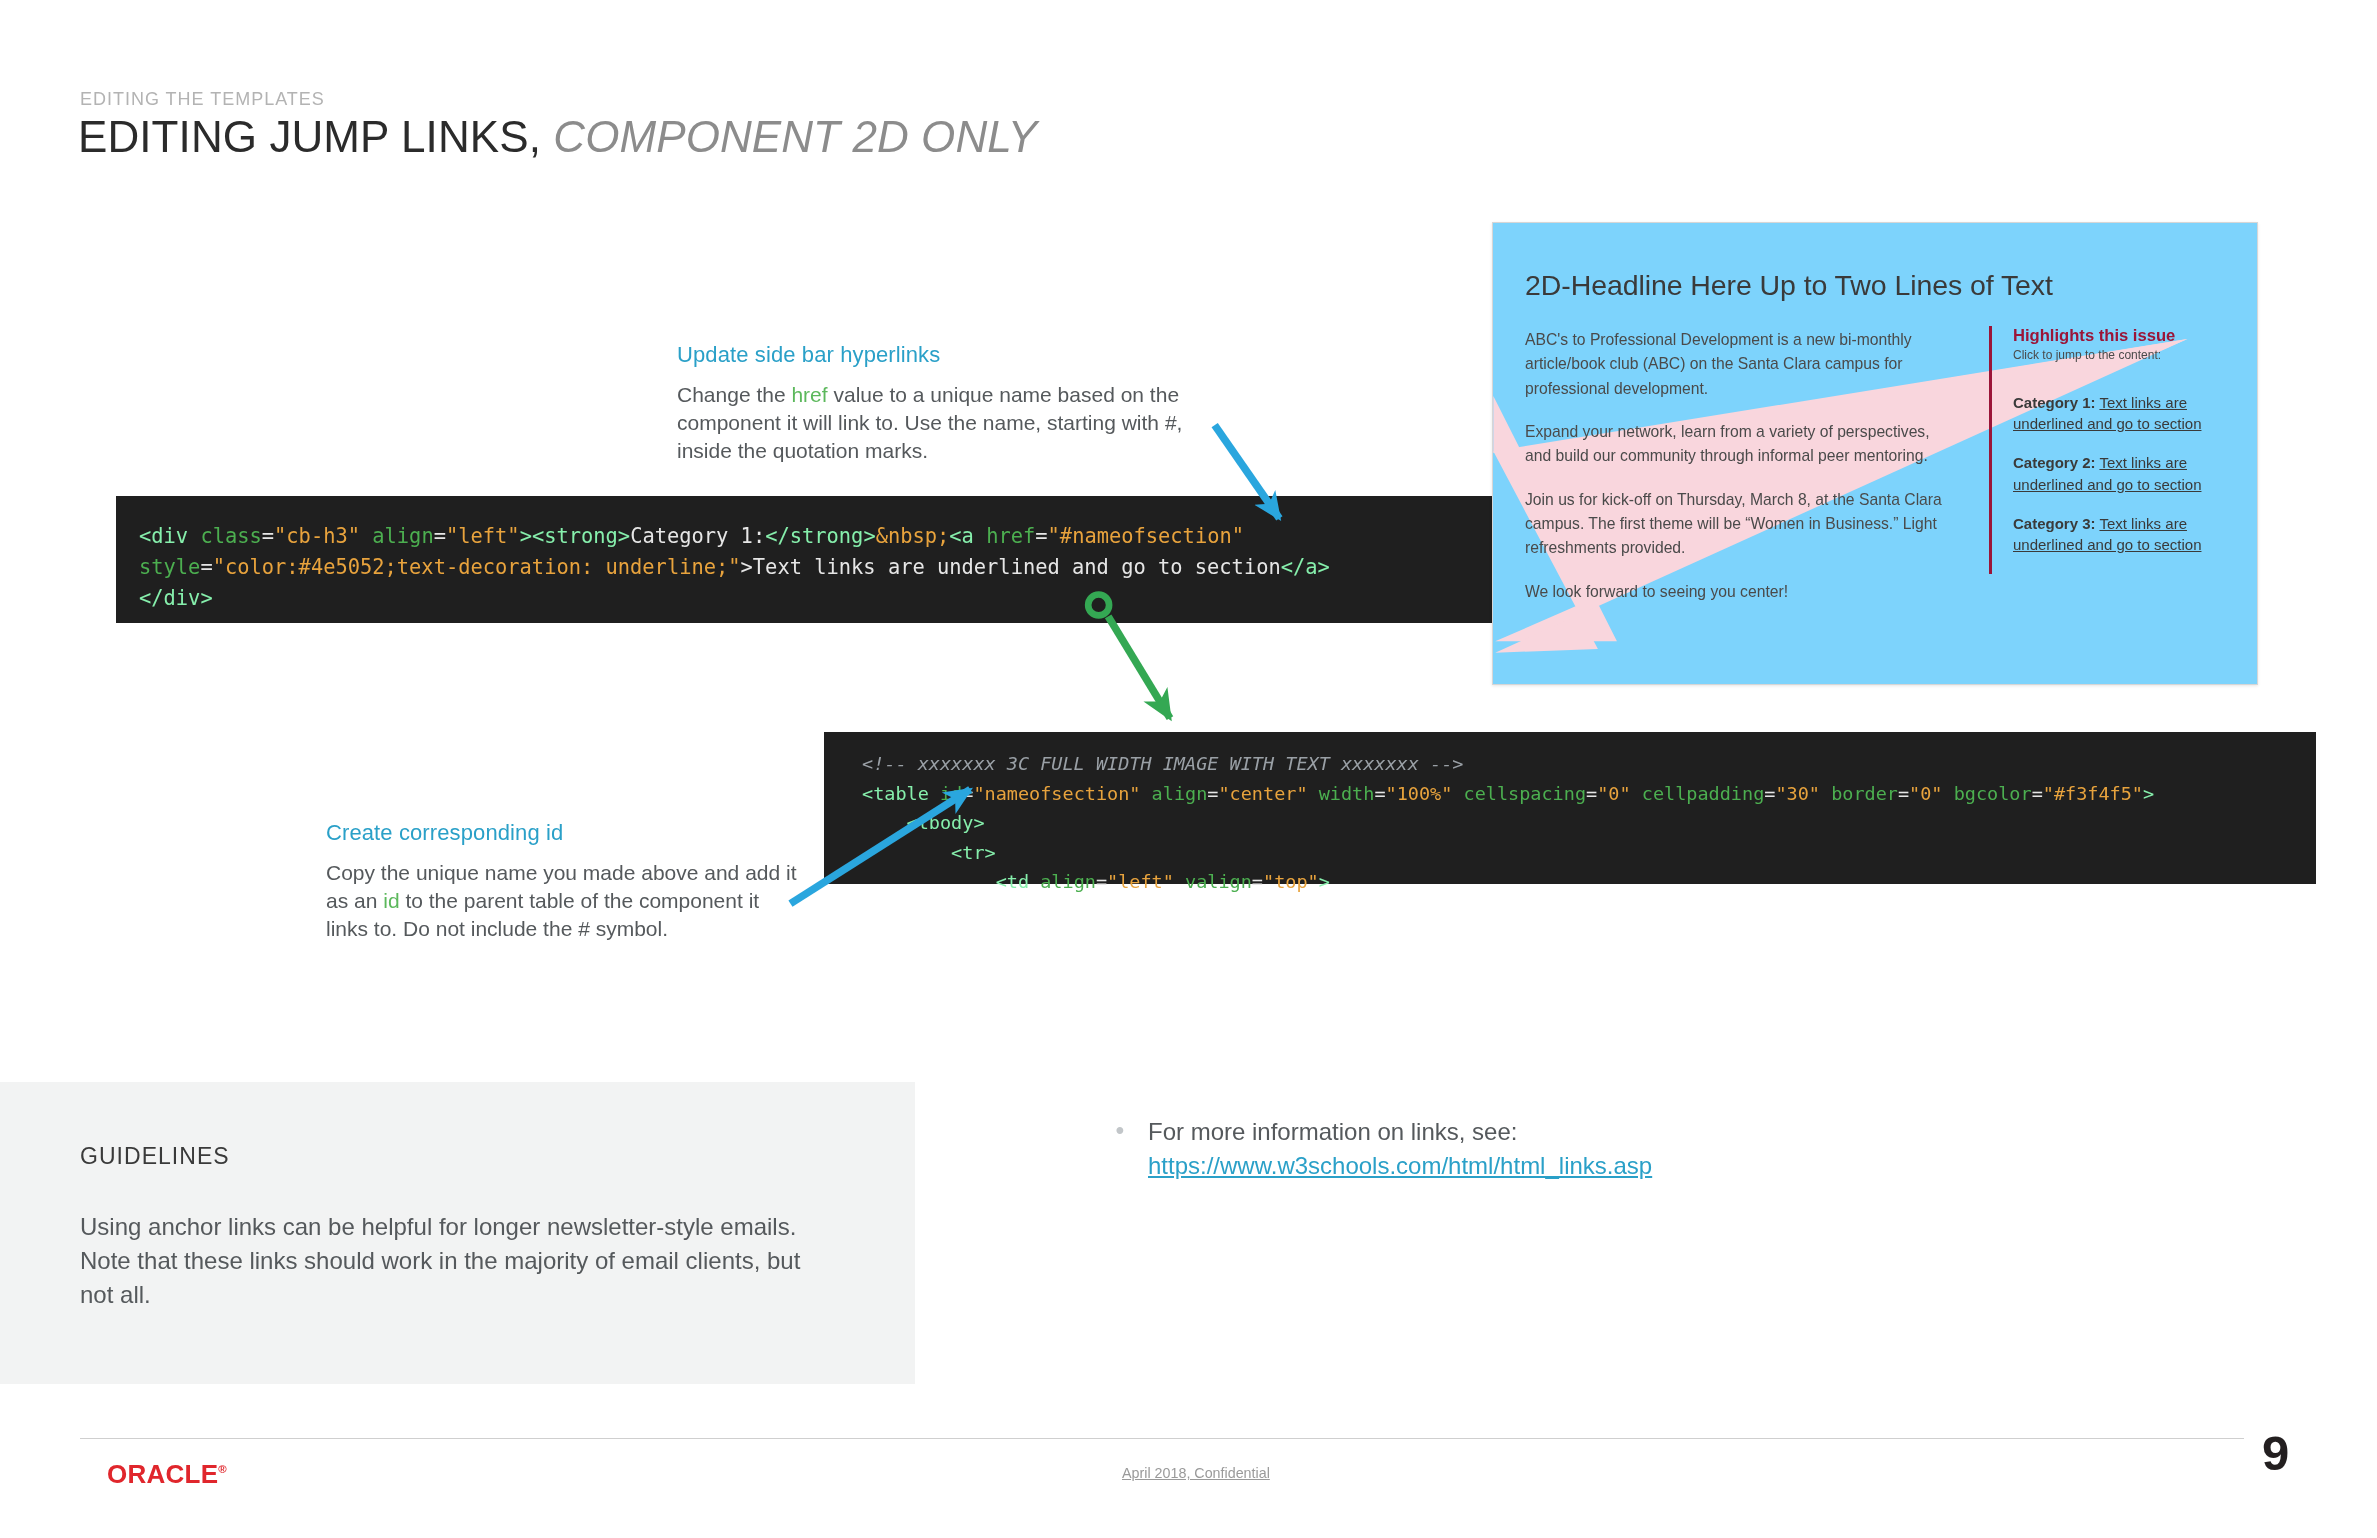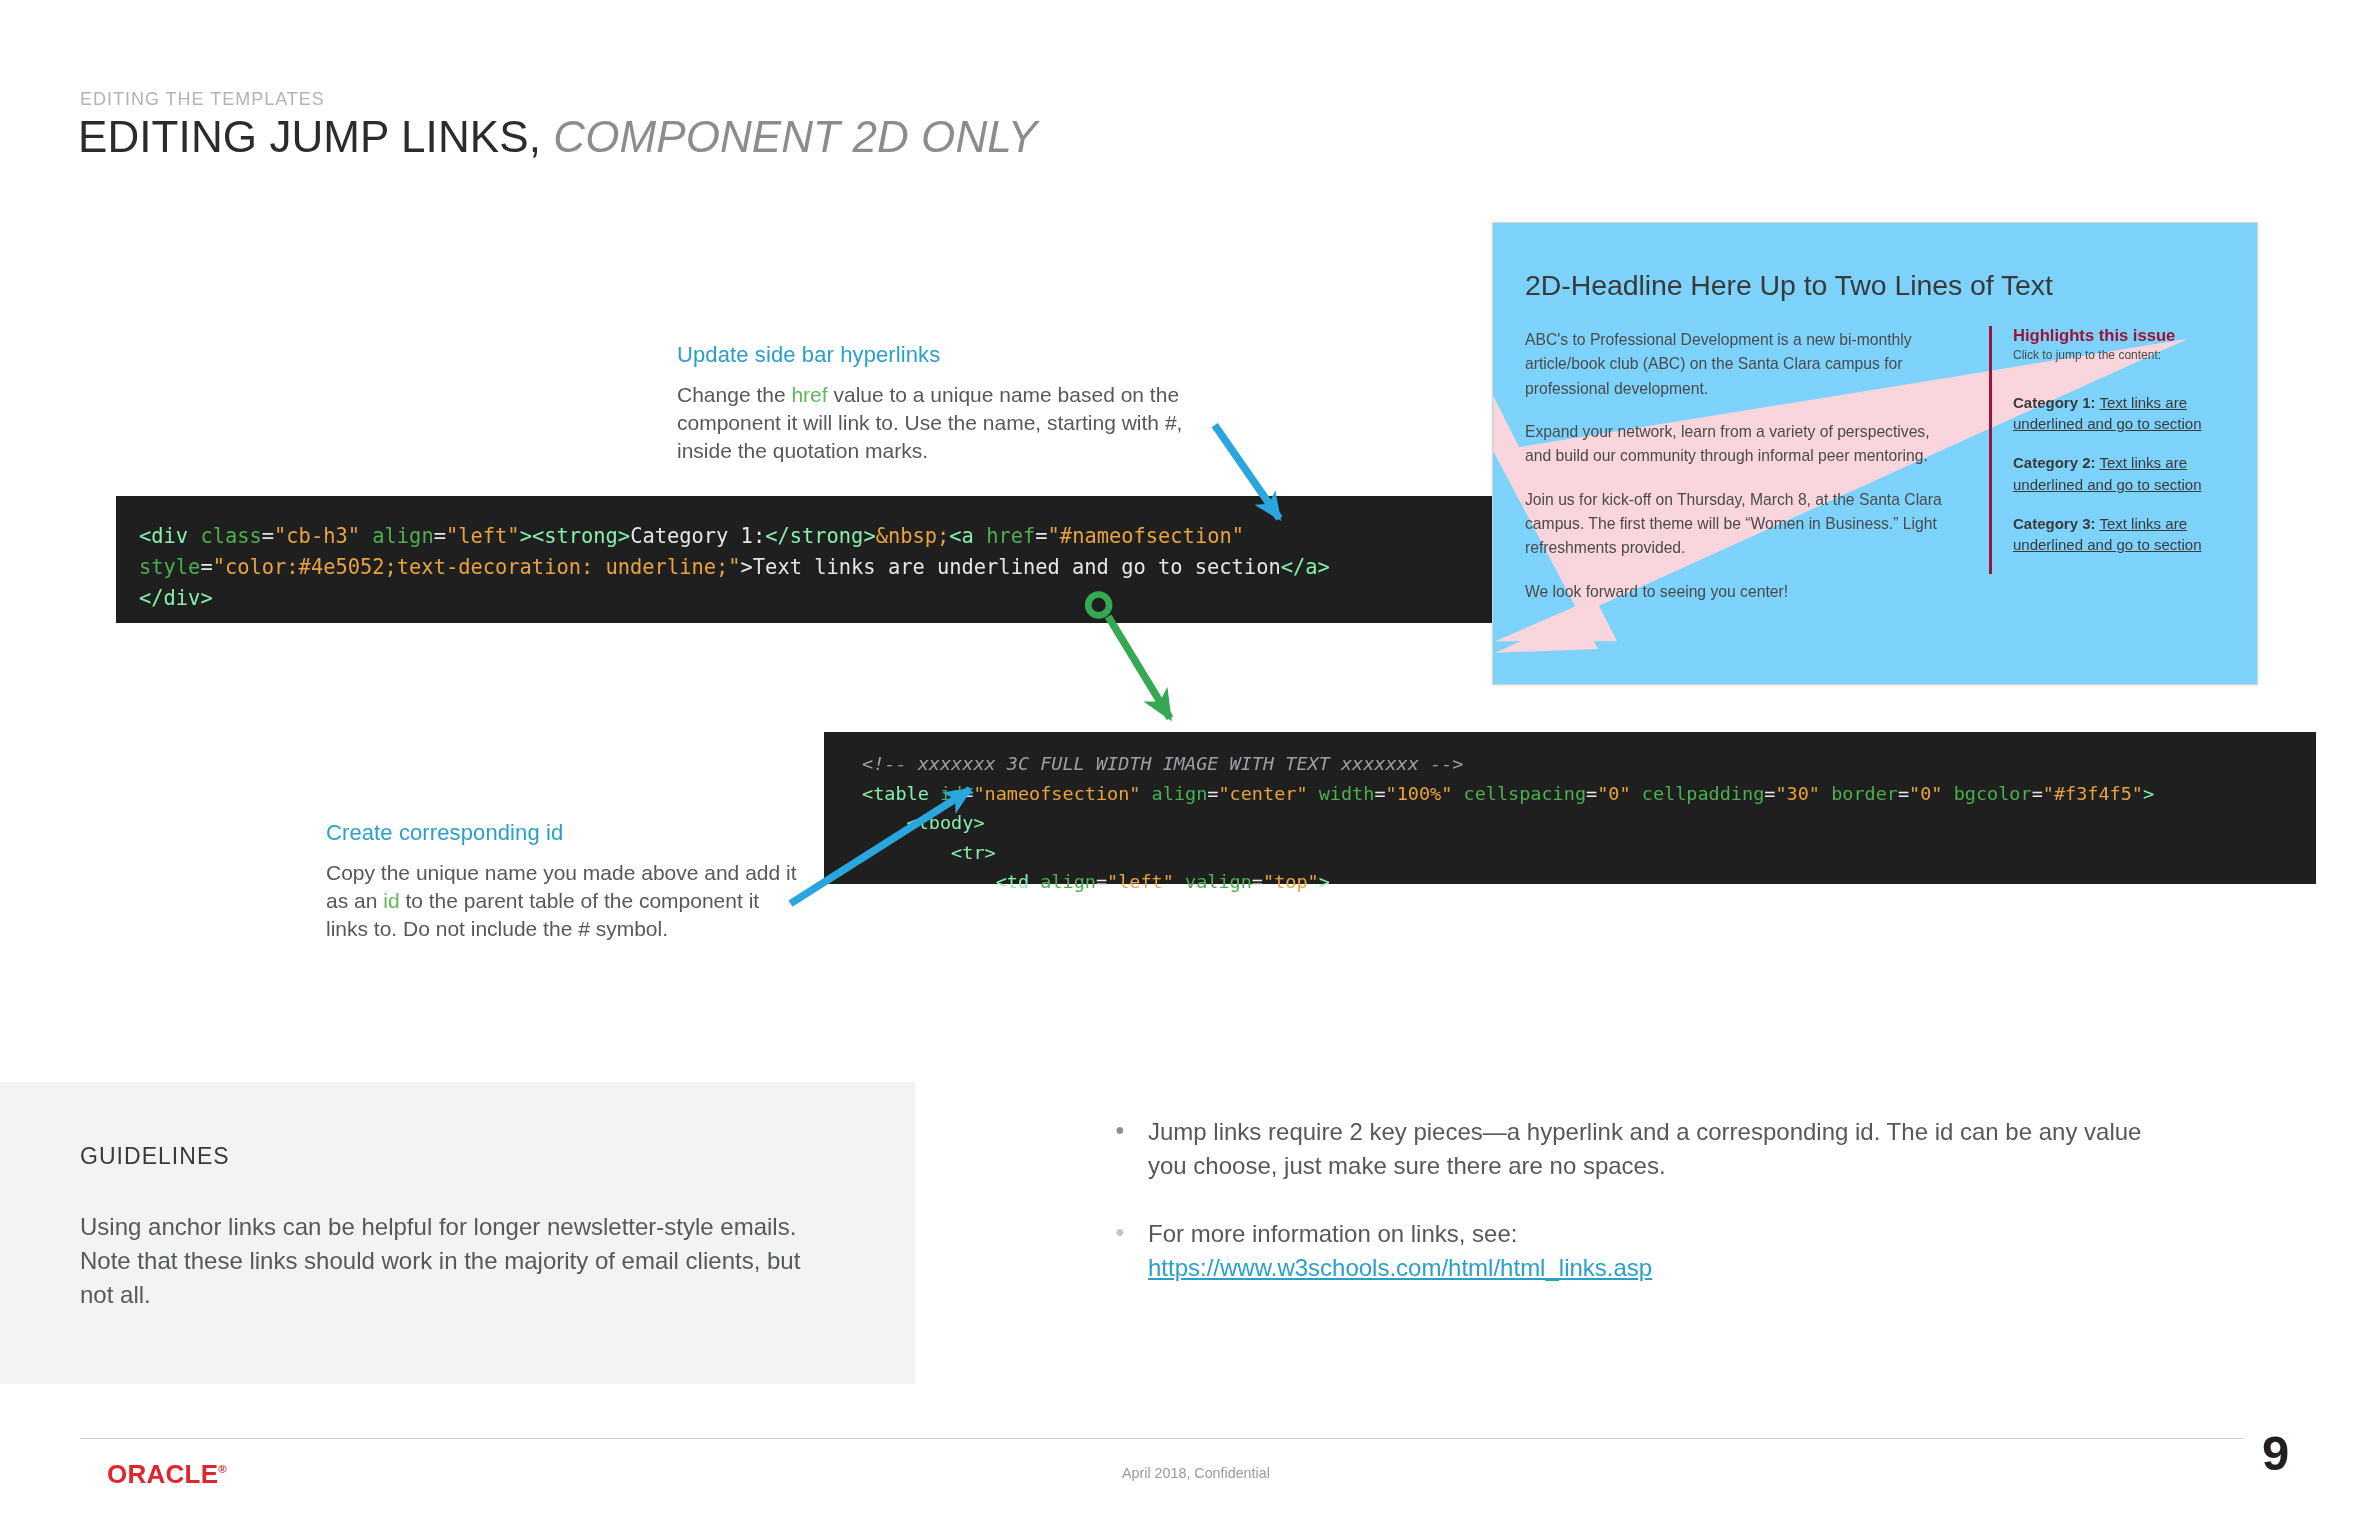--- a/index.html
+++ b/index.html
@@ -134,21 +134,21 @@
     width:2164px; height:1px; background:#cfcfcf;
   }
   #oracle-logo {
     position:absolute; left:107px; top:1459px;
     font-size:26px; font-weight:bold; color:#e0262c;
     letter-spacing:.01em; font-family:"Liberation Sans", sans-serif;
   }
   #oracle-logo .tm { font-size:11.4px; vertical-align:super; }
   #footer-meta {
     position:absolute; left:1122px; top:1465px;
-    font-size:14.3px; color:#9a9a9a;
+    font-size:14.3px; color:#9a9a9a;text-decoration:underline;
   }
   #page-num {
     position:absolute; left:2262px; top:1425px;
     font-size:49px; font-weight:bold; color:#231f20;
   }
 </style>
 </head>
 <body>
 
 <div id="slide">
@@ -213,21 +213,20 @@
     <circle cx="1155" cy="636" r="11" fill="none" stroke="#34a853" stroke-width="7"></circle>
     <line x1="1165" y1="648" x2="1230" y2="755" stroke="#34a853" stroke-width="8" marker-end="url(#ah-green)"></line>
     <line x1="831" y1="950" x2="1020" y2="830" stroke="#2aa6de" stroke-width="8" marker-end="url(#ah-blue)"></line>
   </svg>
 
   <div id="guide-box"></div>
   <div id="guide-title">GUIDELINES</div>
   <div id="guide-body">Using anchor links can be helpful for longer newsletter-style emails. Note that these links should work in the majority of email clients, but not all.</div>
 
   <ul id="bullets">
-    <li><span>Jump links require 2 key pieces—a hyperlink and a corresponding id. The id can be any value you choose, just make sure there are no spaces.</span></li>
     <li class="dim"><span>For more information on links, see:</span><br><a href="#">https://www.w3schools.com/html/html_links.asp</a></li>
   </ul>
 
   <div id="footer-rule"></div>
   <div id="oracle-logo"><span>ORACLE</span><span class="tm">®</span></div>
   <div id="footer-meta">April 2018, Confidential</div>
   <div id="page-num">9</div>
 
 </div>
 

